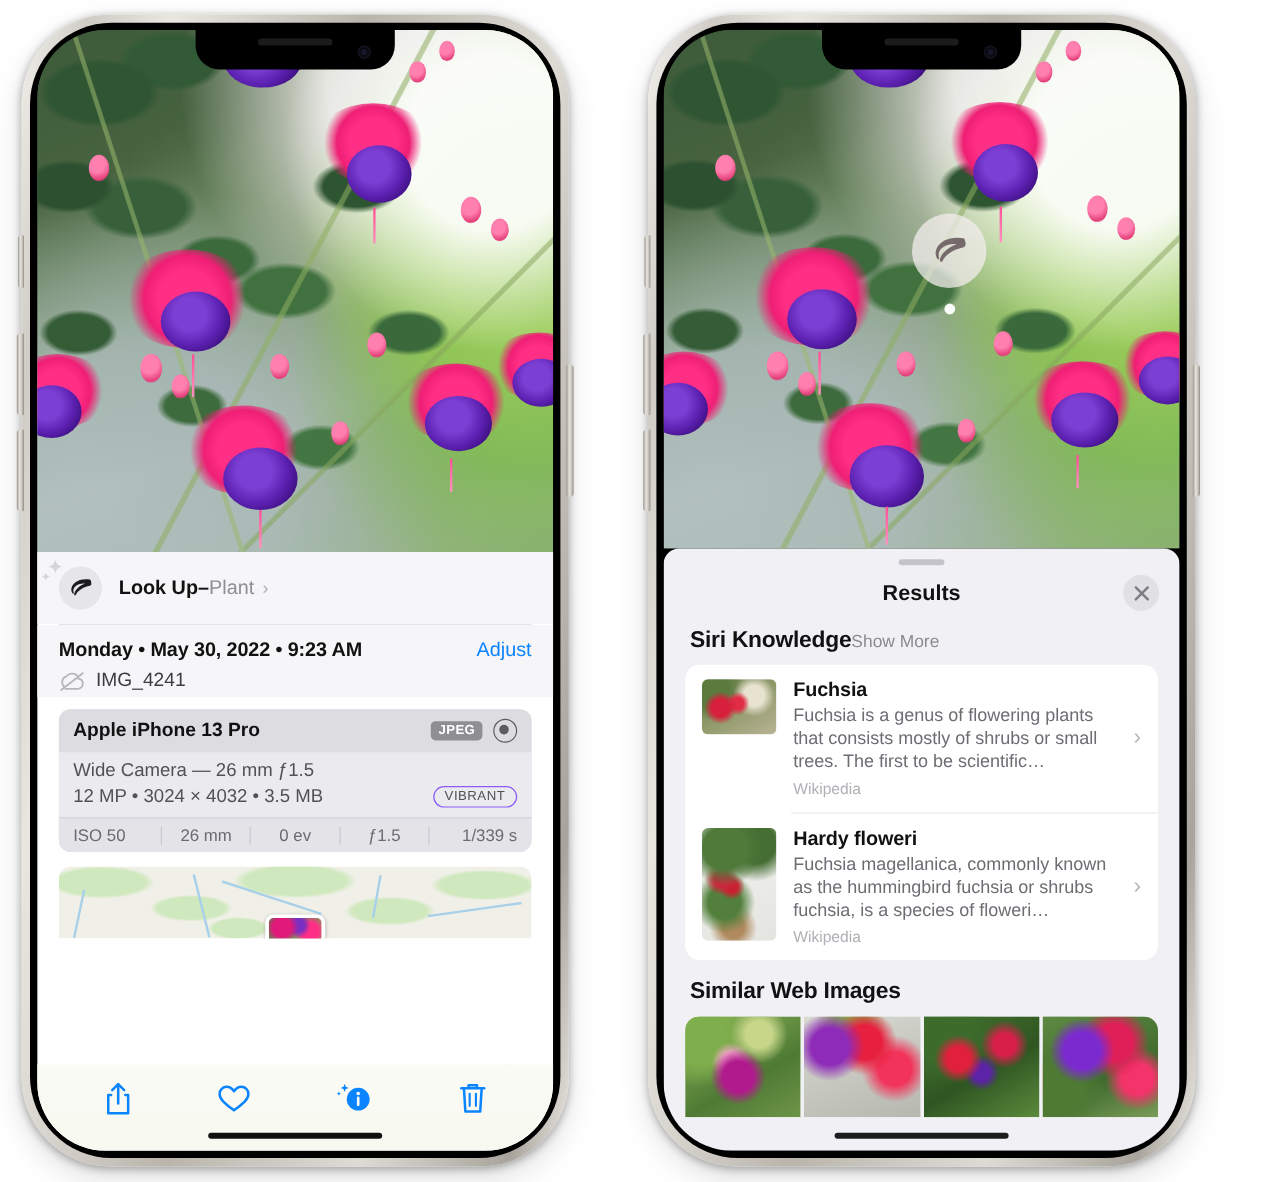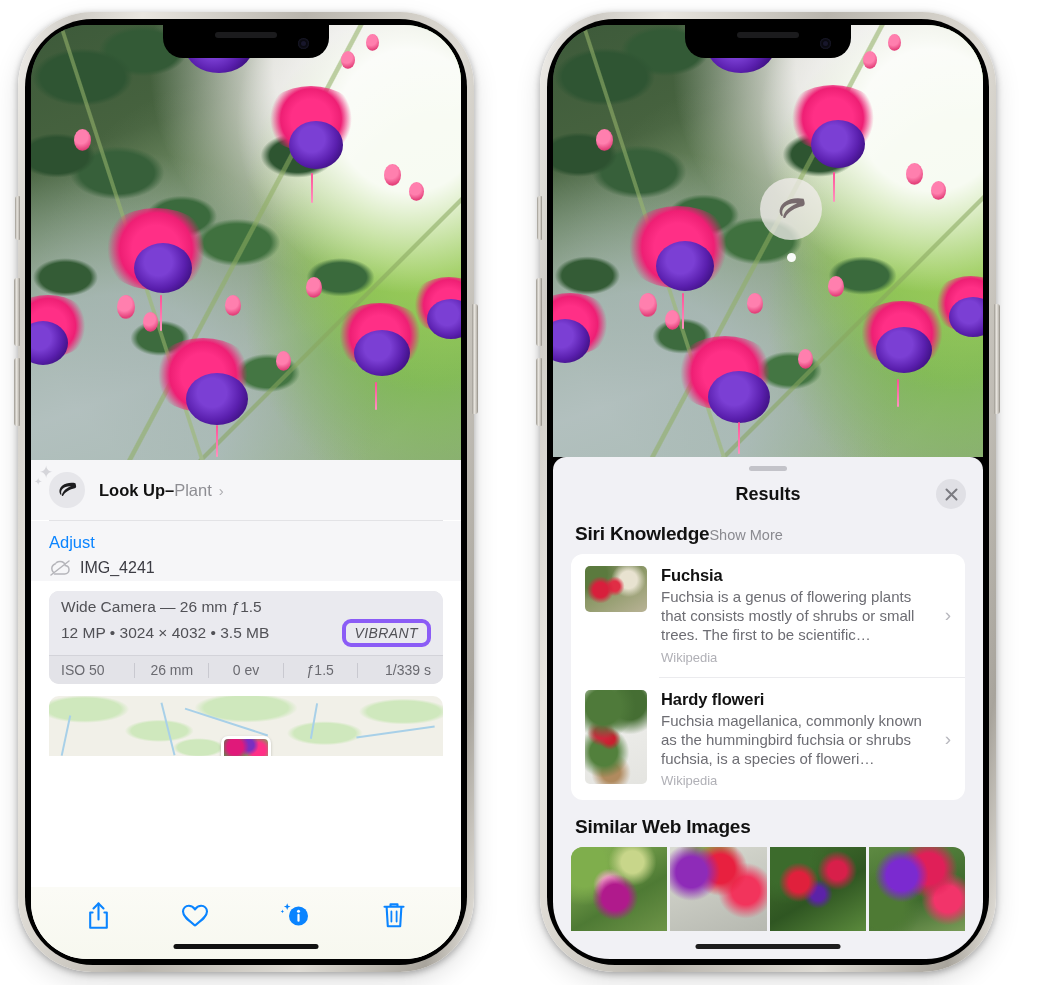--- a/index.html
+++ b/index.html
@@ -135,22 +135,22 @@
   .exif-device { font-size:16px; font-weight:700; color:#111; }
   .exif-head-right { display:flex; align-items:center; gap:9px; }
   .badge-jpeg { background:#8e8e93; color:#fff; font-size:11px; font-weight:700;
     padding:2px 6px; border-radius:4px; letter-spacing:.3px; }
   .lens-icon { width:20px; height:20px; border-radius:50%; border:1.6px solid #5c5c61; position:relative; }
   .lens-icon::after { content:""; position:absolute; left:4px; top:4px; width:8px; height:8px;
     border-radius:50%; background:#5c5c61; }
   .exif-body { padding:7px 12px 8px; background:#eaeaef; }
   .exif-row { display:flex; align-items:center; justify-content:space-between; }
   .exif-t { font-size:15.5px; color:#515156; }
-  .badge-vibrant { border:4px solid #8b5cf6; color:#515156; font-size:14px;
-    padding:2px 9px; border-radius:9px; letter-spacing:.4px;font-style:italic; }
+  .badge-vibrant { border:1px solid #8b5cf6; color:#515156; font-size:11px;
+    padding:2px 9px; border-radius:9px; letter-spacing:.4px; }
   .exif-foot { display:flex; align-items:center; background:#e3e3e8;
     border-top:1px solid #d3d3d9; padding:6px 12px; }
   .exif-foot .c { flex:1; text-align:center; font-size:14px; color:#6a6a70; }
   .exif-foot .c:first-child { text-align:left; }
   .exif-foot .c:last-child { text-align:right; }
   .exif-foot .sepv { width:1px; height:15px; background:#c9c9d0; }
 
   .map-wrap { margin:12px 18px 0; border-radius:10px 10px 0 0; overflow:hidden; height:60px; position:relative; }
   .map { position:absolute; inset:0;
     background:
@@ -325,33 +325,41 @@
           </div>
           <div class="lookup-text">
             <b>Look Up</b><span class="dash">–</span><span class="val">Plant</span><span class="chev-sm">›</span>
           </div>
         </div>
 
         <div class="divider"></div>
 
         <div class="meta-block">
           <div class="meta-line1">
+            <span class="meta-date">Monday • May 30, 2022 • 9:23 AM</span>
             <span class="adjust">Adjust</span>
           </div>
           <div class="meta-line2">
             <svg width="22" height="16" viewBox="0 0 22 16">
               <path d="M5.5 14h10.2c2.4 0 4.3-1.9 4.3-4.2 0-2.1-1.6-3.9-3.7-4.2C15.9 3 13.7 1.4 11 1.4c-1.4 0-2.7.5-3.7 1.3" fill="none" stroke="#b5b5ba" stroke-width="1.5" stroke-linecap="round"></path>
               <path d="M6.4 3.7C4.3 4.5 2.8 6.3 2.8 8.6c0 1.4.6 2.7 1.6 3.6" fill="none" stroke="#b5b5ba" stroke-width="1.5" stroke-linecap="round"></path>
               <path d="M2 15L20 1" stroke="#b5b5ba" stroke-width="1.5" stroke-linecap="round"></path>
             </svg>
             <span class="filename">IMG_4241</span>
           </div>
         </div>
 
         <div class="exif-card">
+          <div class="exif-head">
+            <span class="exif-device">Apple iPhone 13 Pro</span>
+            <span class="exif-head-right">
+              <span class="badge-jpeg">JPEG</span>
+              <span class="lens-icon"></span>
+            </span>
+          </div>
           <div class="exif-body">
             <div class="exif-row">
               <span class="exif-t">Wide Camera — 26 mm ƒ1.5</span>
             </div>
             <div class="exif-row" style="margin-top:3px;">
               <span class="exif-t">12 MP • 3024 × 4032 • 3.5 MB</span>
               <span class="badge-vibrant">VIBRANT</span>
             </div>
           </div>
           <div class="exif-foot">

